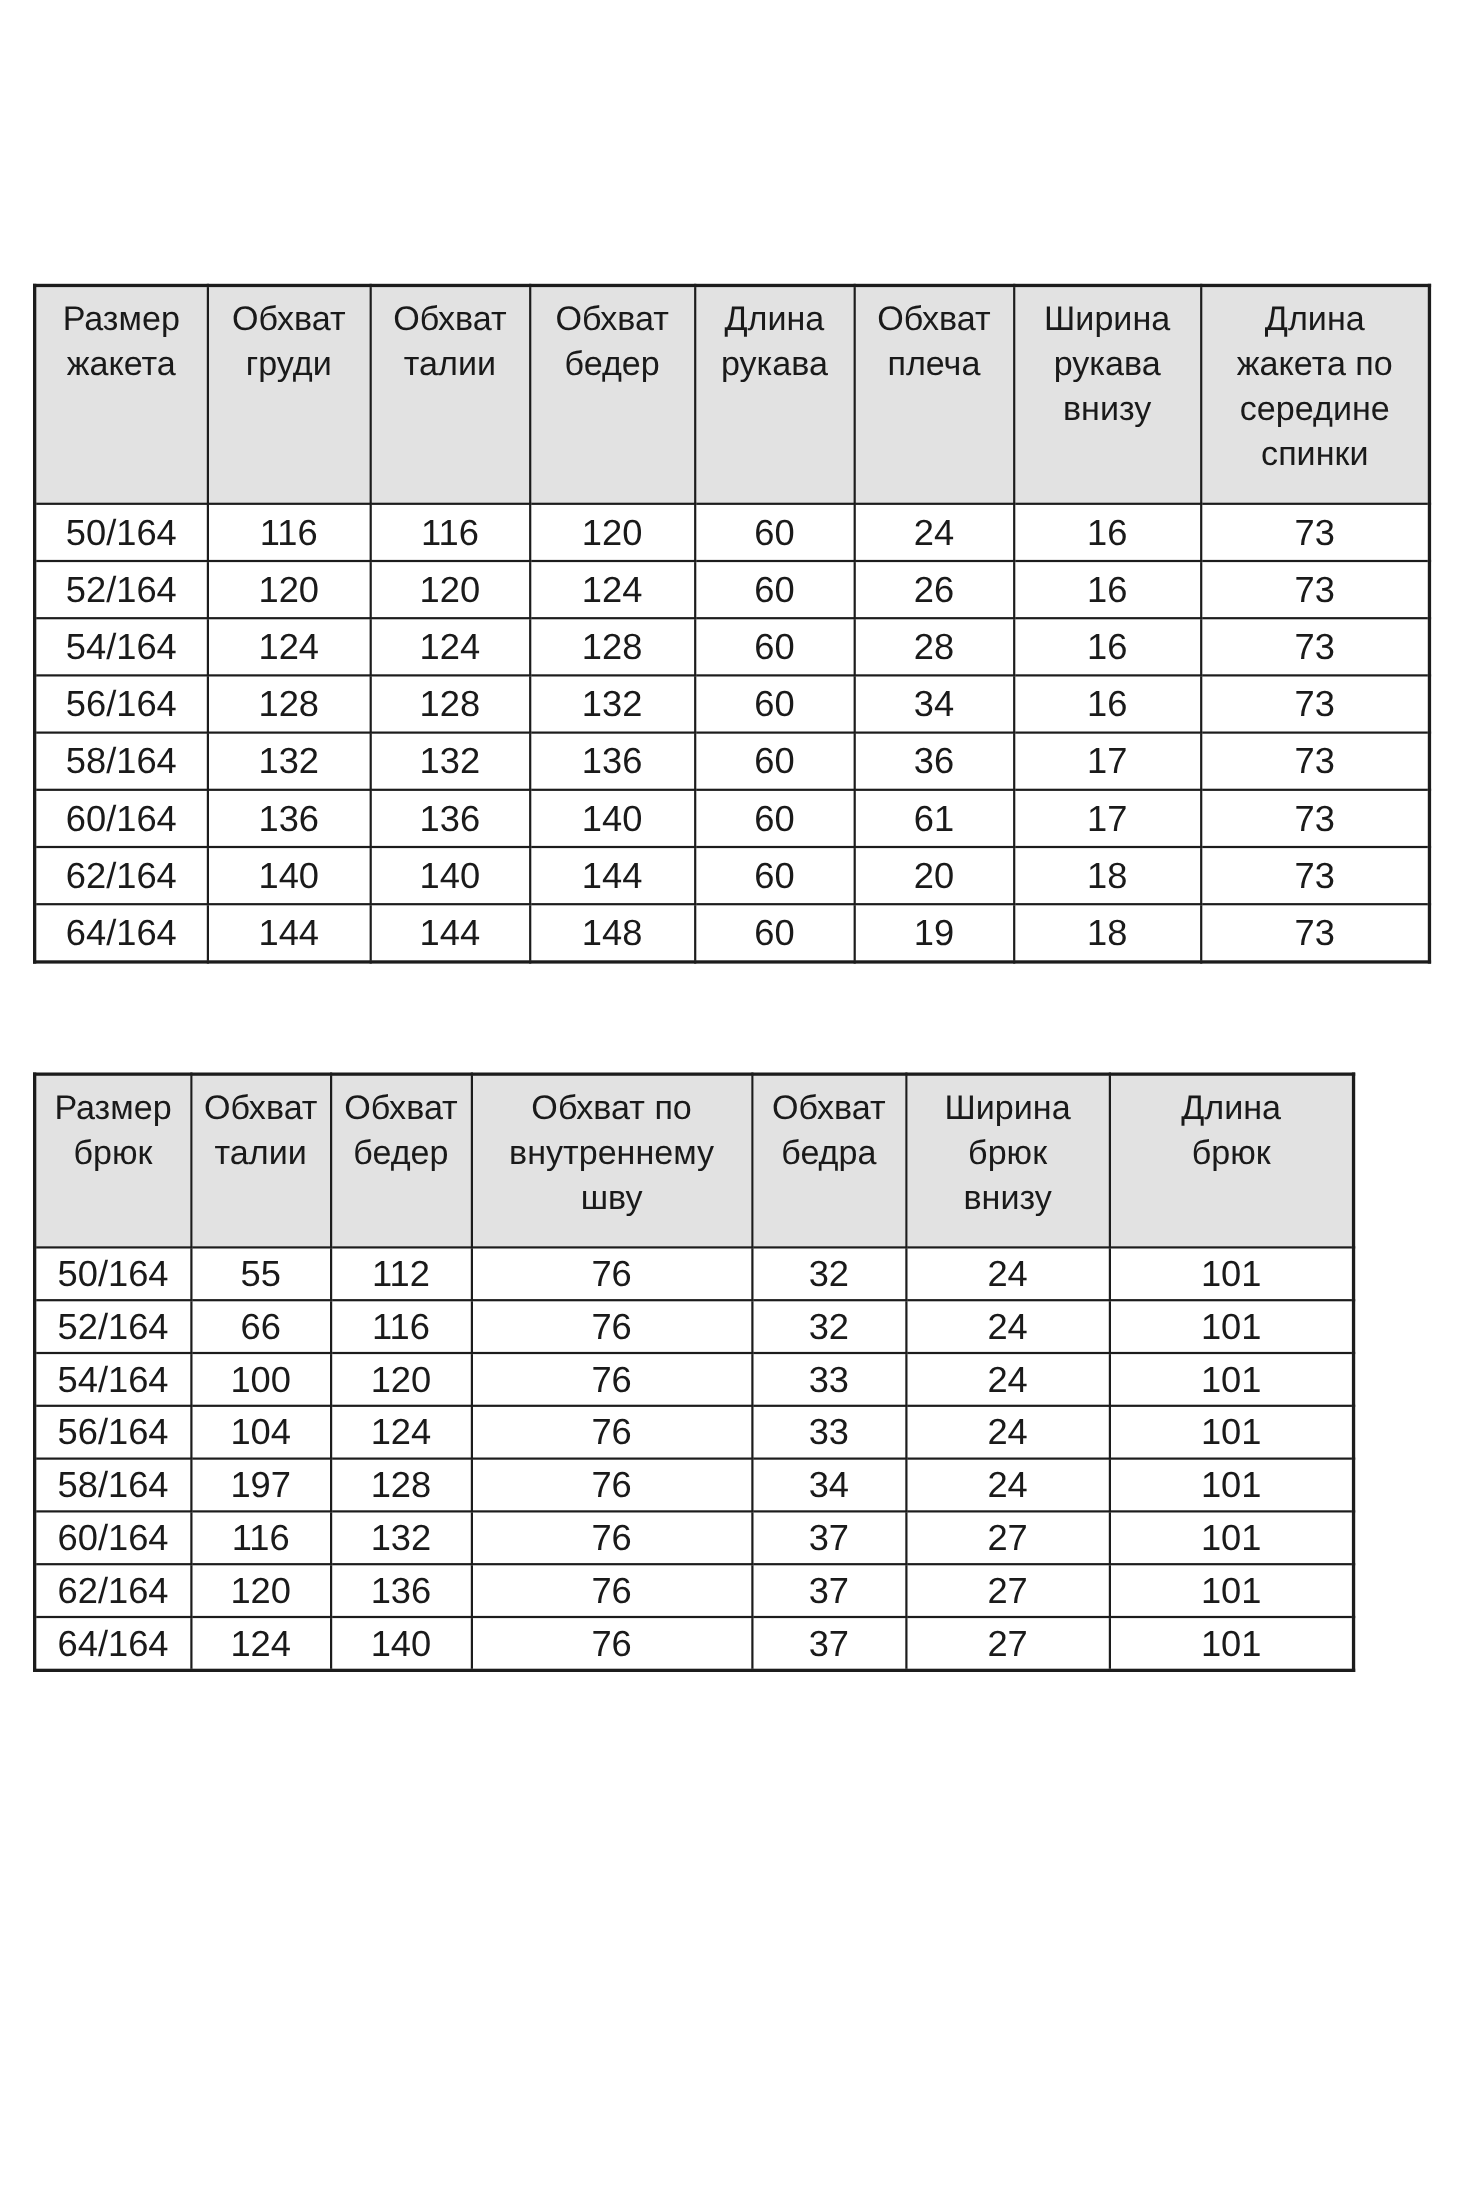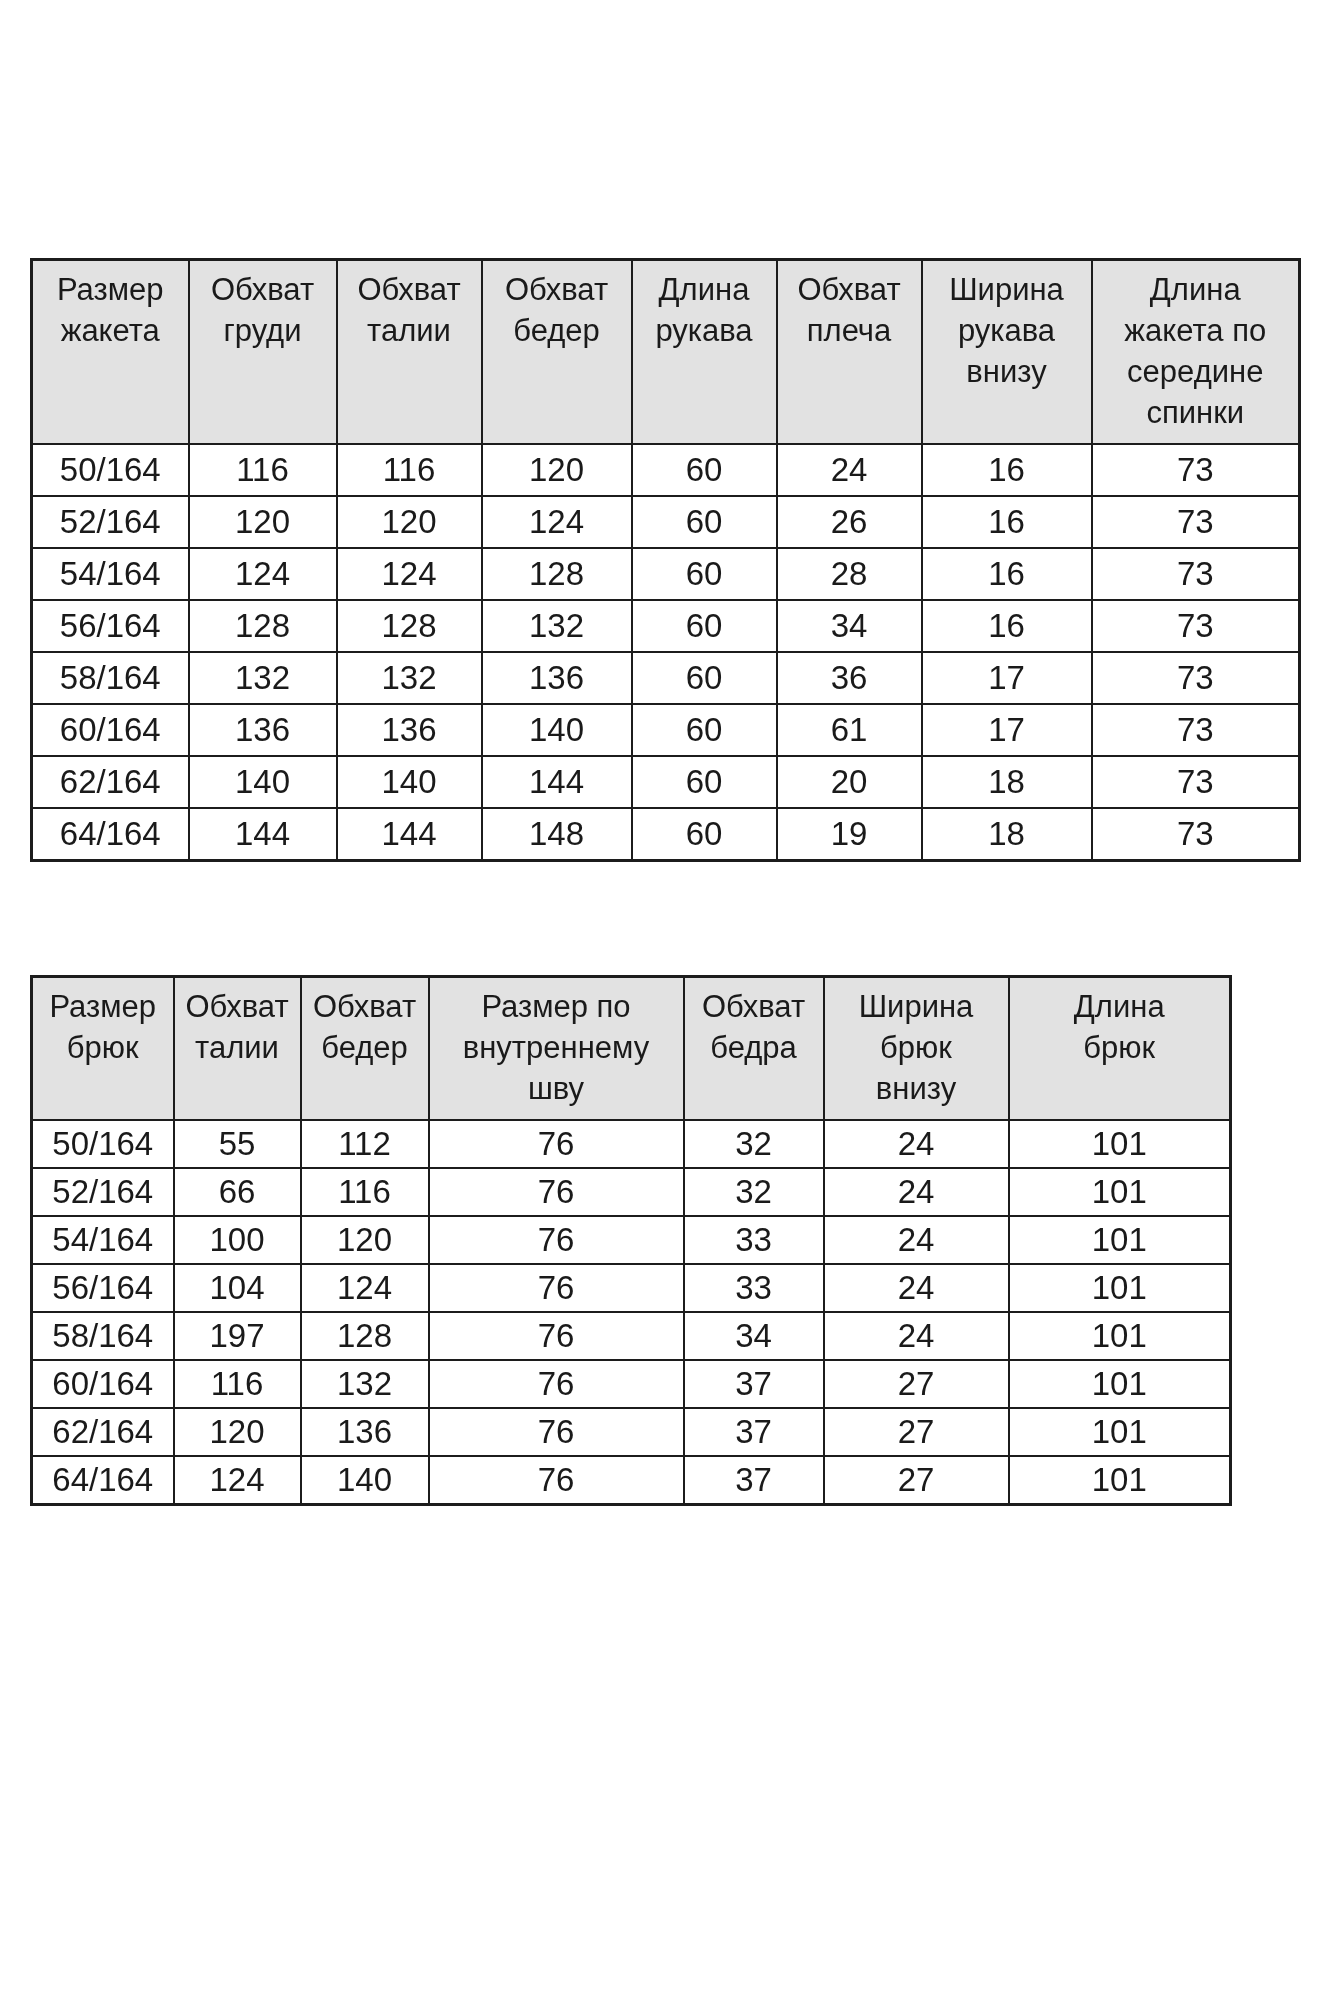--- a/index.html
+++ b/index.html
@@ -29,21 +29,21 @@
     border: 2px solid #1c1c1c;
     text-align: center;
     overflow: hidden;
   }
   table.size-table th {
     background: #e2e2e2;
     font-weight: 400;
     font-size: 31px;
     line-height: 41px;
     vertical-align: top;
-    padding: 8px 4px 10px 4px;
+    padding: 8px 4px 24px 4px;
     white-space: pre-line;
   }
   #jacket-table thead tr   { height: 184px; }
   #trousers-table thead tr { height: 127px; }
 
   table.size-table td {
     font-size: 33px;
     vertical-align: middle;
     padding: 0 4px;
   }
@@ -188,21 +188,21 @@
         <col style="width: 222px;">
       </colgroup>
       <thead>
         <tr>
           <th>Размер
 брюк</th>
           <th>Обхват
 талии</th>
           <th>Обхват
 бедер</th>
-          <th>Размер по
+          <th>Обхват по
 внутреннему
 шву</th>
           <th>Обхват
 бедра</th>
           <th>Ширина
 брюк
 внизу</th>
           <th>Длина
 брюк</th>
         </tr>

